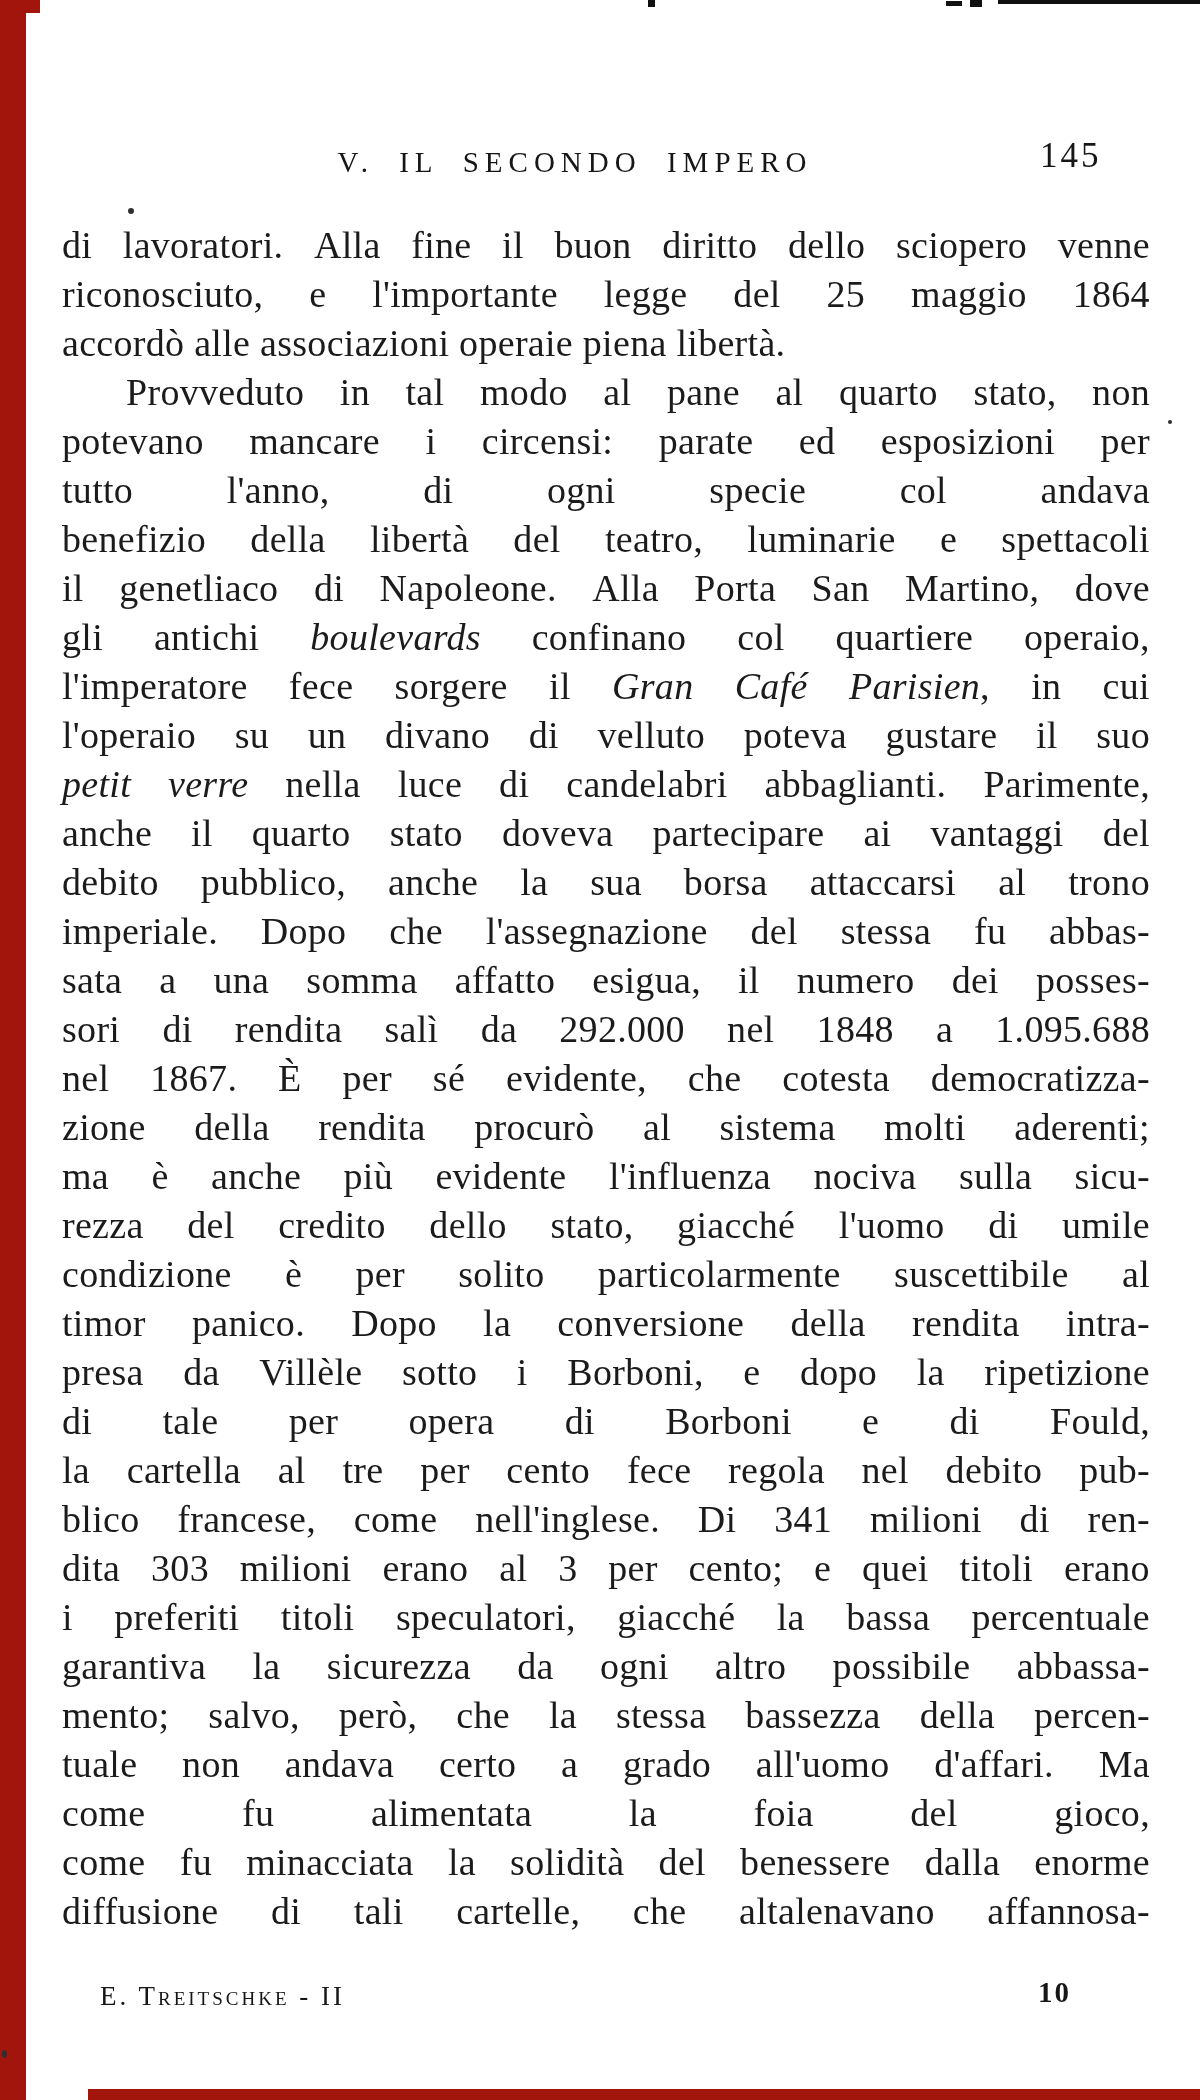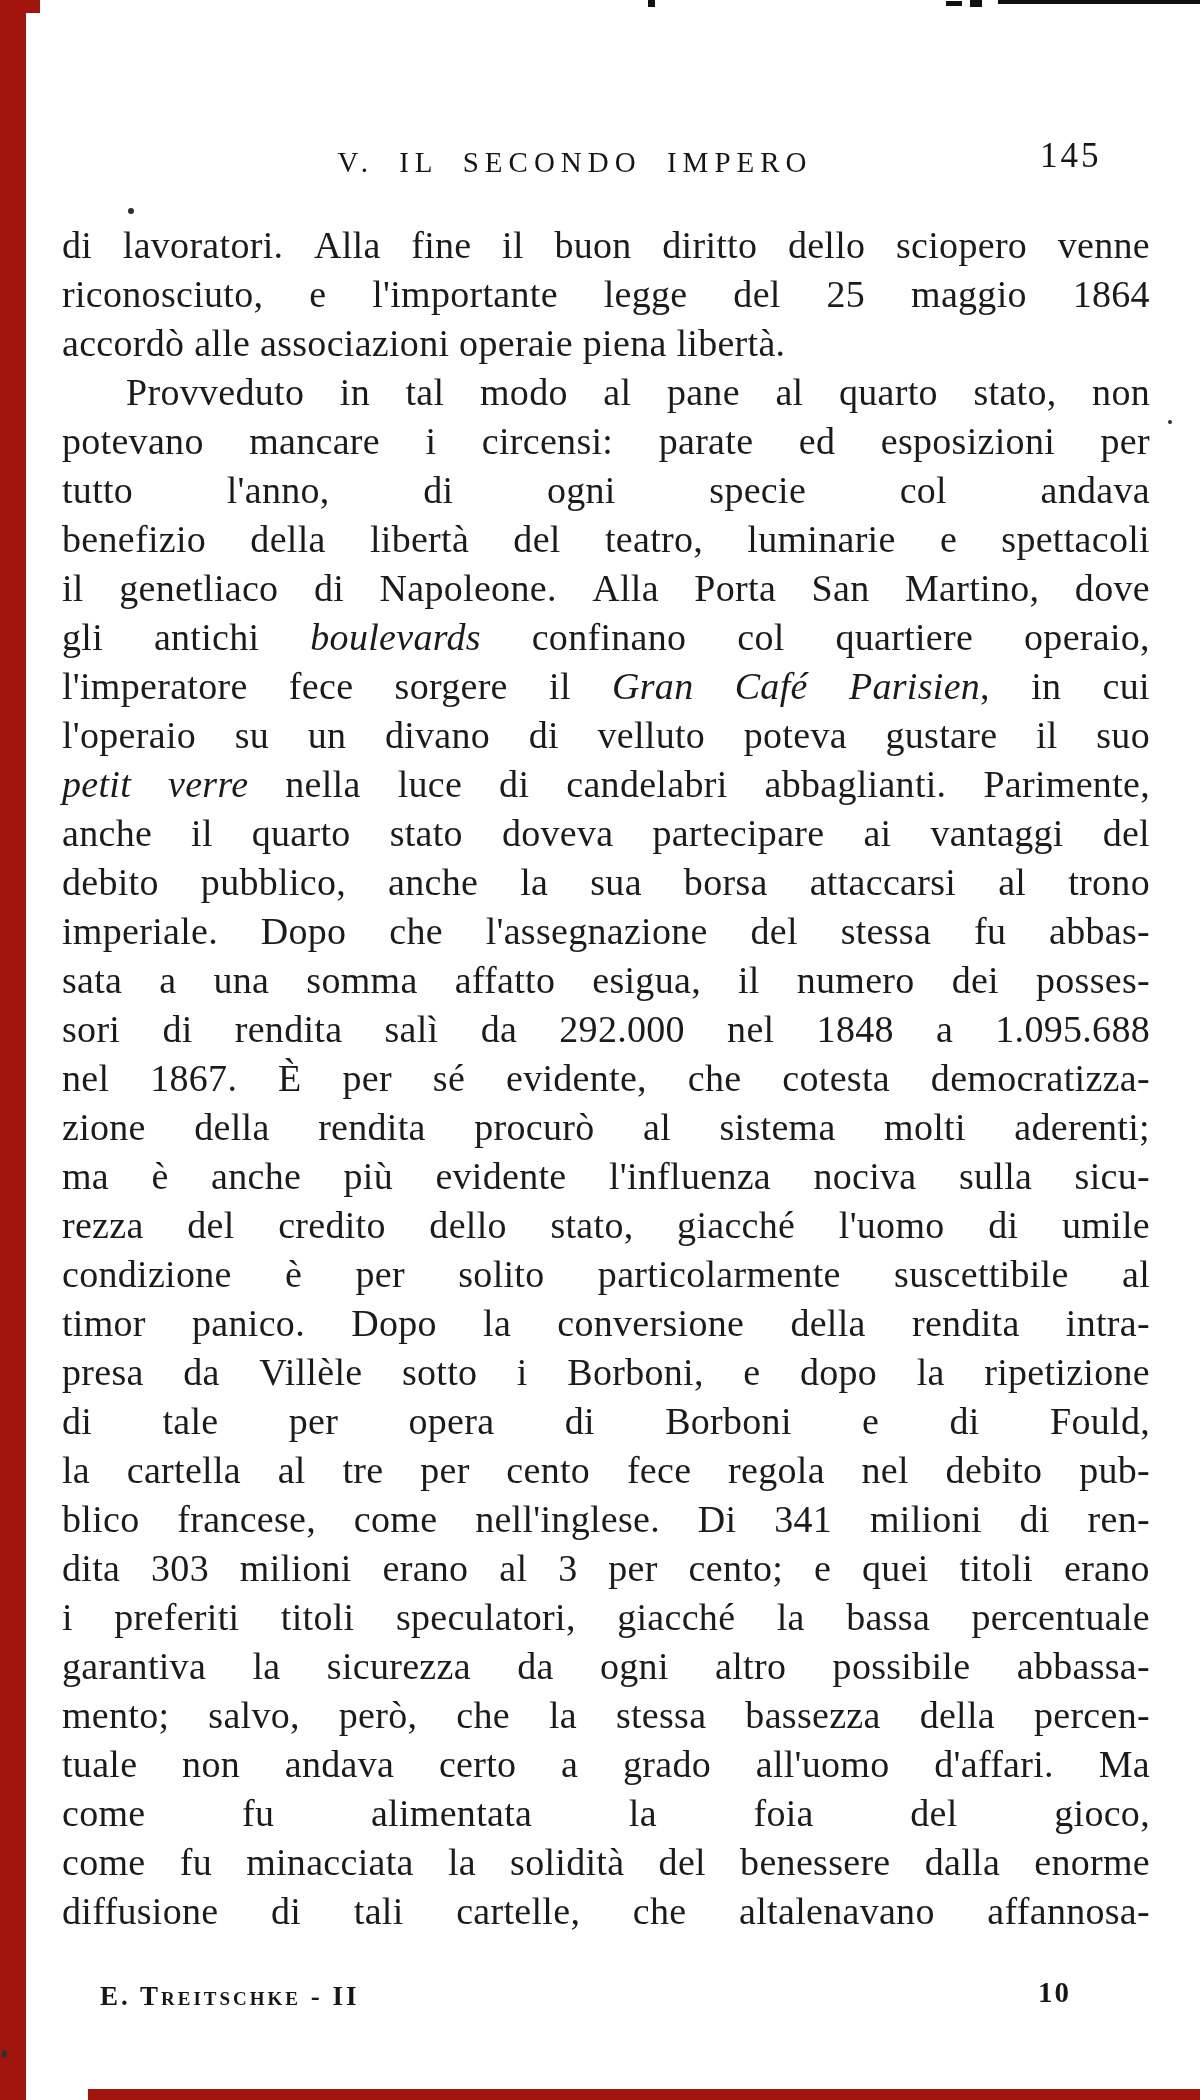--- a/index.html
+++ b/index.html
@@ -50,21 +50,21 @@
     font-size: 38px; letter-spacing: 0.3px; color: #1b1b1b;
   }
   .line { height: 49px; line-height: 49px; white-space: nowrap; }
   .line.j { display: flex; justify-content: space-between; white-space: normal; text-align: right; }
   .line.indent { padding-left: 64px; }
   .w { white-space: pre; }
   .it { font-style: italic; }
   
   .footer-signature {
     position: absolute; left: 100px; top: 1980px;
-    font-size: 27px; font-weight: bold; font-variant: small-caps;
+    font-size: 27px; font-weight: normal; font-variant: small-caps;
     letter-spacing: 3px; line-height: 32px; color: #161616;
   }
   .footer-sheet-number {
     position: absolute; left: 1038px; top: 1976px;
     font-size: 29px; letter-spacing: 2px; line-height: 32px; color: #161616; font-weight: bold;
   }
 </style>
 </head>
 <body>
 

